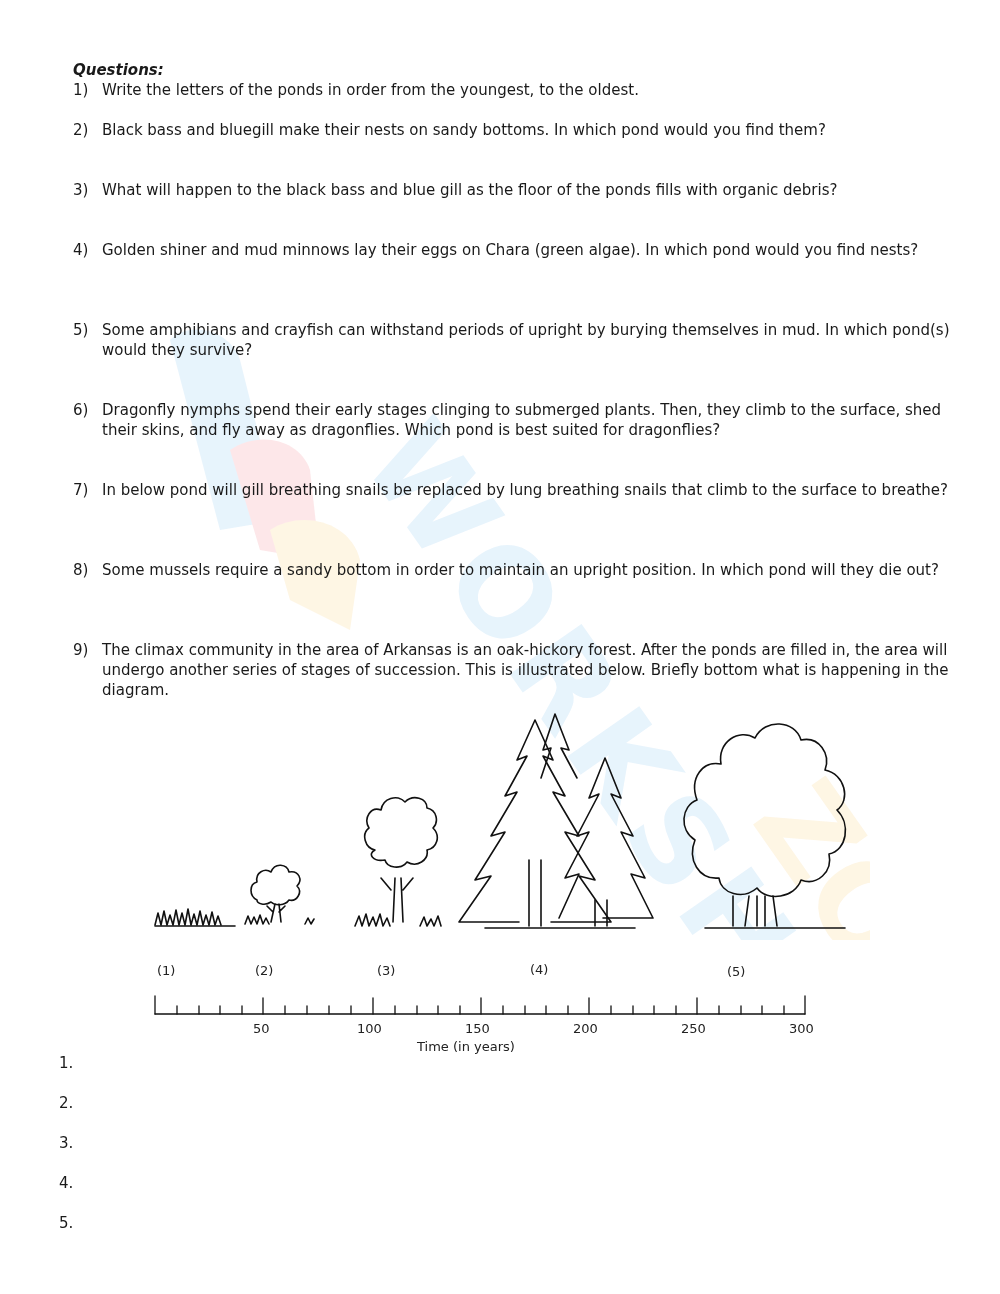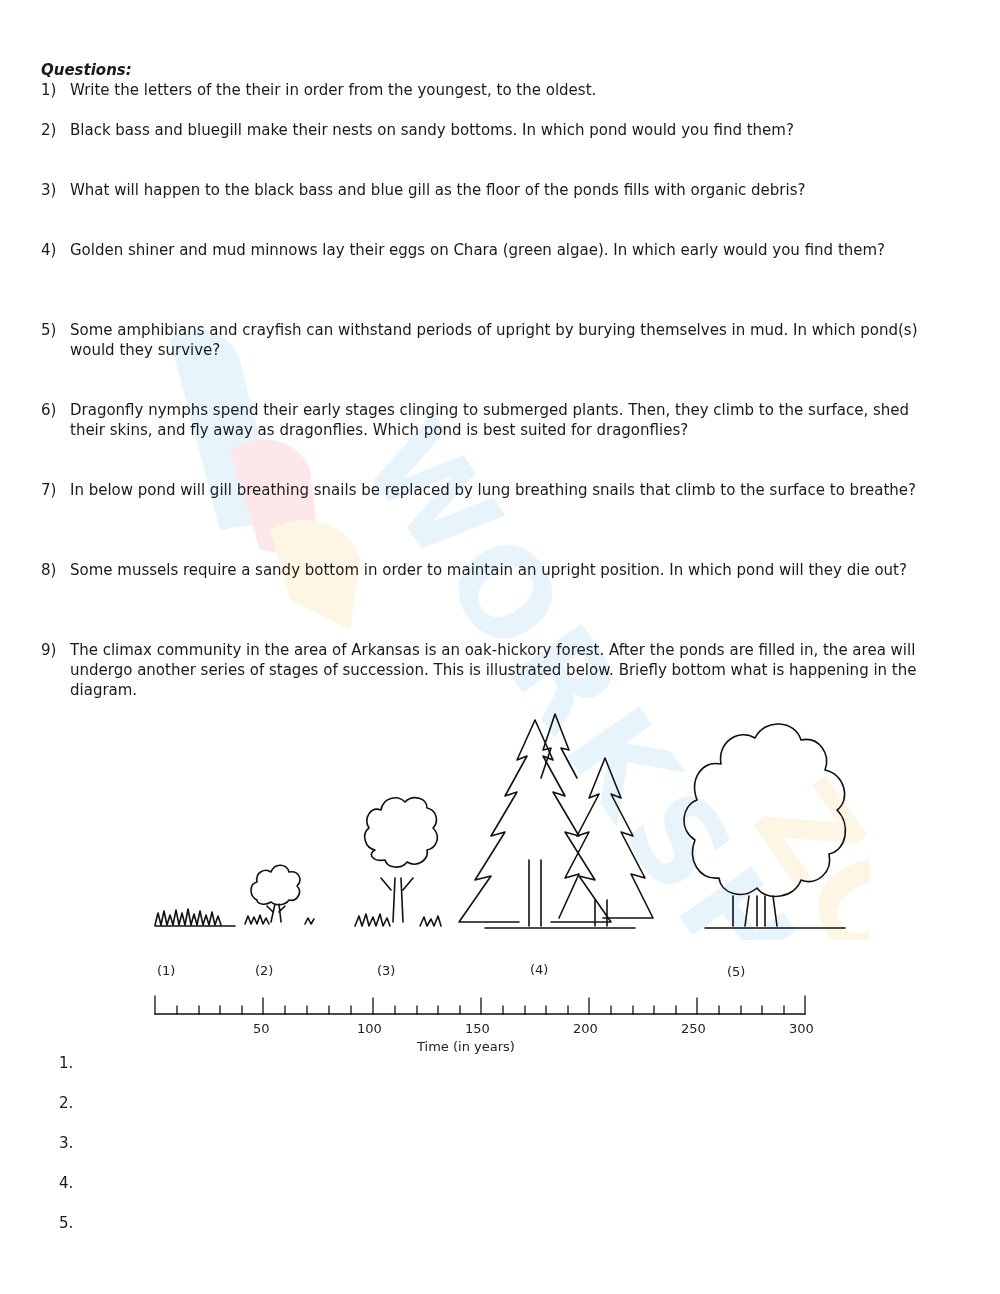--- a/index.html
+++ b/index.html
@@ -1,19 +1,19 @@
 <!DOCTYPE html>
 <html><head>
 <meta charset="utf-8">
 <style>
   html, body { margin: 0; padding: 0; background: #ffffff; }
   body { width: 1000px; height: 1294px; position: relative; overflow: hidden;
          font-family: "DejaVu Sans", sans-serif; color: #1a1a1a; }
   .watermark { position: absolute; left: 150px; top: 300px; width: 720px; height: 640px; pointer-events: none; }
-  .page { position: absolute; left: 41px; top: 60px; width: 890px; }
+  .page { position: absolute; left: 73px; top: 60px; width: 890px; }
   .heading { font-weight: bold; font-style: italic; font-size: 15px; line-height: 20px; margin: 0; }
   .q { position: absolute; left: 0; width: 890px; font-size: 15px; line-height: 20px; }
   .q .num { position: absolute; left: 0; top: 0; }
   .q .txt { margin-left: 29px; display: block; }
   .diagram { position: absolute; left: 145px; top: 700px; width: 720px; height: 360px; }
   .answers { position: absolute; left: 59px; top: 1053px; }
   .ans { position: absolute; left: 0; font-size: 15px; line-height: 20px; }
   svg text { font-family: "DejaVu Sans", sans-serif; }
 </style>
 </head>
@@ -27,33 +27,33 @@
     <text x="210" y="160" transform="rotate(55 210 160)" font-size="120" font-weight="bold" fill="#4aa8e8" letter-spacing="8">WORKSHEET</text>
     <text x="600" y="520" transform="rotate(55 600 520)" font-size="120" font-weight="bold" fill="#f7b733">ZONE</text>
   </g>
 </svg>
 
 <div class="page">
   <p class="heading">Questions:</p>
 
   <div class="q" style="top:20px">
     <span class="num">1)</span>
-    <span class="txt">Write the letters of the their in order from the youngest, to the oldest.</span>
+    <span class="txt">Write the letters of the ponds in order from the youngest, to the oldest.</span>
   </div>
   <div class="q" style="top:60px">
     <span class="num">2)</span>
     <span class="txt">Black bass and bluegill make their nests on sandy bottoms.  In which pond would you find them?</span>
   </div>
   <div class="q" style="top:120px">
     <span class="num">3)</span>
     <span class="txt">What will happen to the black bass and blue gill as the floor of the ponds fills with organic debris?</span>
   </div>
   <div class="q" style="top:180px">
     <span class="num">4)</span>
-    <span class="txt">Golden shiner and mud minnows lay their eggs on Chara (green algae).  In which early would you find them?</span>
+    <span class="txt">Golden shiner and mud minnows lay their eggs on Chara (green algae).  In which pond would you find nests?</span>
   </div>
   <div class="q" style="top:260px">
     <span class="num">5)</span>
     <span class="txt">Some amphibians and crayfish can withstand periods of upright by burying themselves in mud.  In which pond(s) would they survive?</span>
   </div>
   <div class="q" style="top:340px">
     <span class="num">6)</span>
     <span class="txt">Dragonfly nymphs spend their early stages clinging to submerged plants.  Then, they climb to the surface, shed their skins, and fly away as dragonflies.  Which pond is best suited for dragonflies?</span>
   </div>
   <div class="q" style="top:420px">

